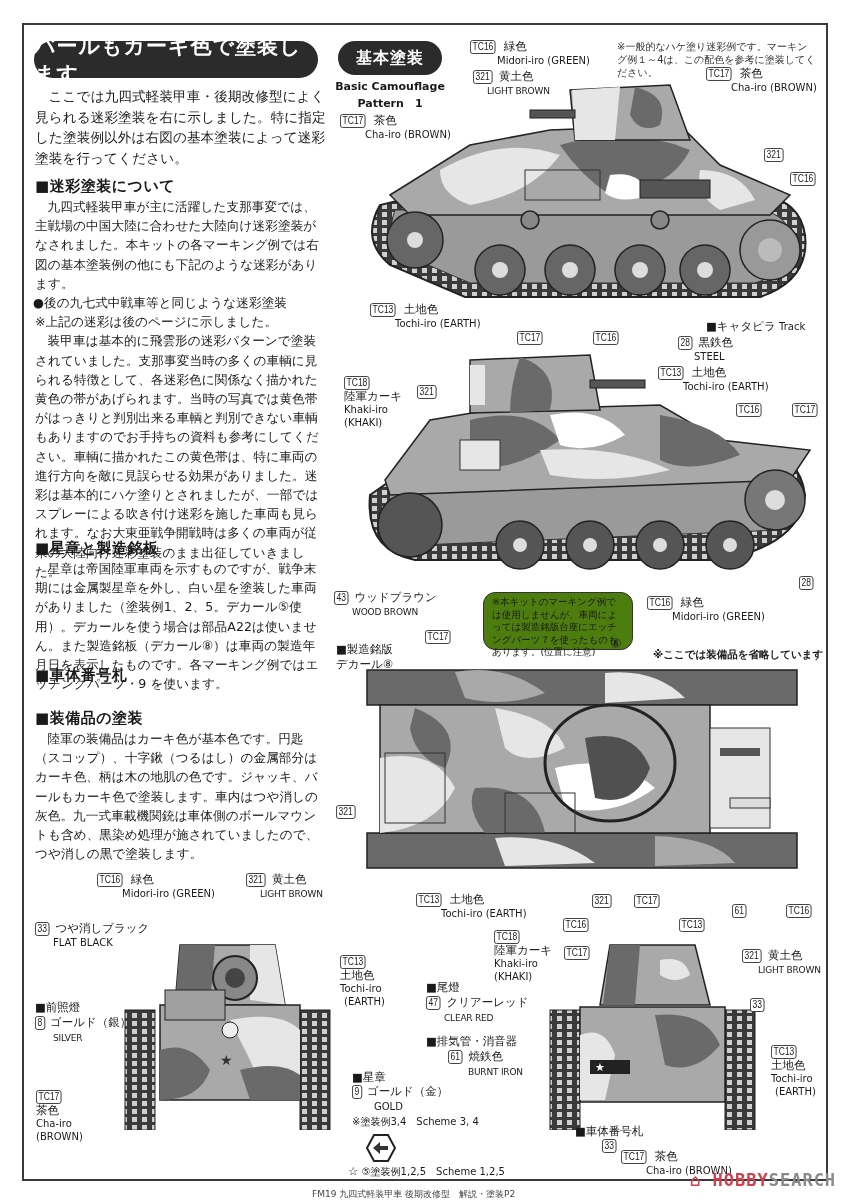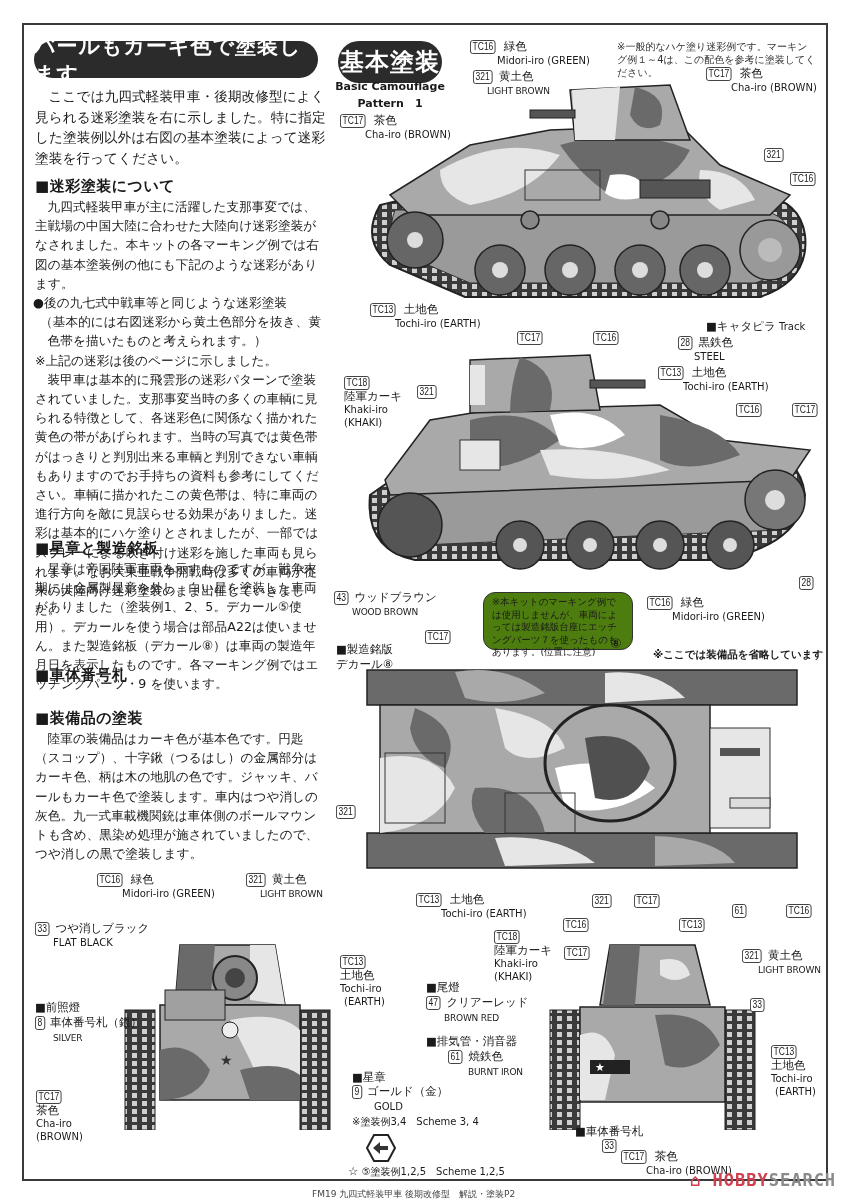--- a/index.html
+++ b/index.html
@@ -32,40 +32,39 @@
 </div>
 
 <div class="body-text" style="top:86px; font-size:13.6px; line-height:20.5px;">
   <p>ここでは九四式軽装甲車・後期改修型によく見られる迷彩塗装を右に示しました。特に指定した塗装例以外は右図の基本塗装によって迷彩塗装を行ってください。</p>
 </div>
 
 <div class="body-text" style="top:176px;">
   <div class="h2">■迷彩塗装について</div>
   <p>九四式軽装甲車が主に活躍した支那事変では、主戦場の中国大陸に合わせた大陸向け迷彩塗装がなされました。本キットの各マーキング例では右図の基本塗装例の他にも下記のような迷彩があります。</p>
   <div style="text-indent:-2px;">●後の九七式中戦車等と同じような迷彩塗装</div>
-  <div style="padding-left:1em; text-indent:-0.6em;">（基本的には右図迷彩から黄土色部分を抜き、黄色帯を描いたものと考えられます。）</div>
   <div>※上記の迷彩は後のページに示しました。</div>
   <p>装甲車は基本的に飛雲形の迷彩パターンで塗装されていました。支那事変当時の多くの車輌に見られる特徴として、各迷彩色に関係なく描かれた黄色の帯があげられます。当時の写真では黄色帯がはっきりと判別出来る車輌と判別できない車輌もありますのでお手持ちの資料も参考にしてください。車輌に描かれたこの黄色帯は、特に車両の進行方向を敵に見誤らせる効果がありました。迷彩は基本的にハケ塗りとされましたが、一部ではスプレーによる吹き付け迷彩を施した車両も見られます。なお大東亜戦争開戦時は多くの車両が従来の大陸向け迷彩塗装のまま出征していきました。</p>
 </div>
 
 <div class="body-text" style="top:538px;">
   <div class="h2">■星章と製造銘板</div>
   <p>星章は帝国陸軍車両を示すものですが、戦争末期には金属製星章を外し、白い星を塗装した車両がありました（塗装例1、2、5。デカール⑤使用）。デカールを使う場合は部品A22は使いません。また製造銘板（デカール⑧）は車両の製造年月日を表示したものです。各マーキング例ではエッチングパーツ・9 を使います。</p>
 </div>
 
 <div class="body-text" style="top:665px;">
   <div class="h2">■車体番号札</div>
 </div>
 
 <div class="body-text" style="top:708px;">
   <div class="h2">■装備品の塗装</div>
   <p>陸軍の装備品はカーキ色が基本色です。円匙（スコップ）、十字鍬（つるはし）の金属部分はカーキ色、柄は木の地肌の色です。ジャッキ、バールもカーキ色で塗装します。車内はつや消しの灰色。九一式車載機関銃は車体側のボールマウントも含め、黒染め処理が施されていましたので、つや消しの黒で塗装します。</p>
 </div>
 
-<div class="pill" style="left:338px; top:41px; width:104px; height:42px; font-size:24px;">
+<div class="pill" style="left:338px; top:41px; width:104px; height:34px; font-size:16px;">
   <span>基本塗装</span>
 </div>
 <div class="abs" style="left:335px; top:78px; width:110px; text-align:center; font-weight:bold; font-size:11px; line-height:17px;">
   <div>Basic Camouflage</div>
   <div>Pattern　1</div>
 </div>
 <div class="note" style="left:617px; top:40px; width:200px; font-size:10px; line-height:13px;">※一般的なハケ塗り迷彩例です。マーキング例１～4は、この配色を参考に塗装してください。</div>
 
 <svg style="left:350px; top:75px;" width="470" height="230" viewBox="0 0 470 230">
   <defs>
@@ -325,21 +324,21 @@
 </div>
 <div class="lbl" style="left:340px; top:955px; line-height:13px;">
   <span class="code">TC13</span><br>
   <span class="jp">土地色</span><br>
   <span class="en">Tochi-iro</span><br>
   <span class="en" style="padding-left:4px;">(EARTH)</span>
 </div>
 <div class="lbl" style="left:35px; top:1000px; line-height:15px;">
   <span class="jp">■前照燈</span><br>
   <span class="code">8</span>
-  <span class="jp">車体番号札（銀）</span><br>
+  <span class="jp">ゴールド（銀）</span><br>
   <span class="en-small" style="padding-left:18px;">SILVER</span>
 </div>
 <div class="lbl" style="left:36px; top:1090px; line-height:13px;">
   <span class="code">TC17</span><br>
   <span class="jp">茶色</span><br>
   <span class="en">Cha-iro</span><br>
   <span class="en">(BROWN)</span>
 </div>
 <div class="lbl" style="left:352px; top:1070px; line-height:14px;">
   <span class="jp">■星章</span><br>
@@ -374,21 +373,21 @@
 </div>
 <div class="lbl" style="left:742px; top:949px;">
   <span class="code">321</span>
   <span class="jp">黄土色</span><br>
   <span class="en-small" style="padding-left:16px;">LIGHT BROWN</span>
 </div>
 <div class="lbl" style="left:426px; top:980px; line-height:15px;">
   <span class="jp">■尾燈</span><br>
   <span class="code">47</span>
   <span class="jp">クリアーレッド</span><br>
-  <span class="en-small" style="padding-left:18px;">BROWN RED</span>
+  <span class="en-small" style="padding-left:18px;">CLEAR RED</span>
 </div>
 <div class="lbl" style="left:750px; top:998px;">
   <span class="code">33</span>
 </div>
 <div class="lbl" style="left:426px; top:1034px; line-height:15px;">
   <span class="jp">■排気管・消音器</span><br>
   <span class="code" style="margin-left:22px;">61</span>
   <span class="jp">焼鉄色</span><br>
   <span class="en-small" style="padding-left:42px;">BURNT IRON</span>
 </div>

